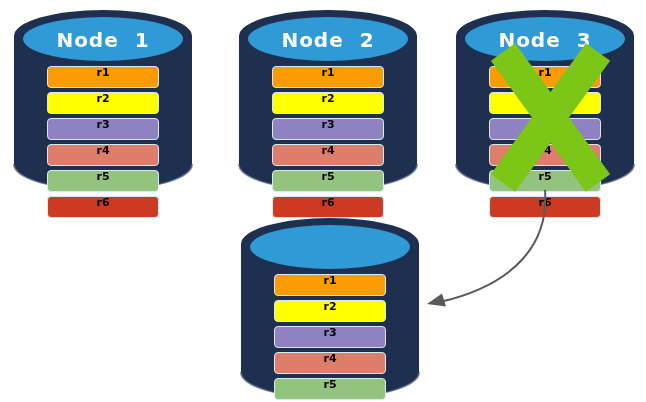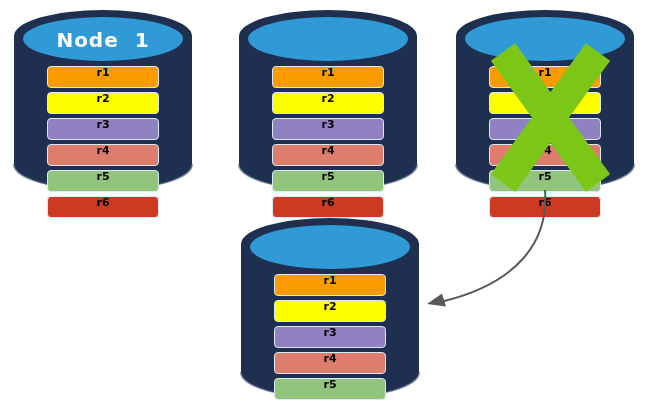--- a/index.html
+++ b/index.html
@@ -62,36 +62,38 @@
           <div class="bar" style="background: rgb(203, 58, 33);">r6</div>
         </div>
 
   </div>
       <div class="node" style="left: 238px; top: 8px;">
     <svg class="cyl" width="180" height="184" viewBox="0 0 180 184">
       <path class="cyl-body" d="M 1,28 A 89,26 0 0 1 179,28 L 179,156 A 89,26 0 0 1 1,156 Z"></path>
       <path class="cyl-rim" d="M 1,156 A 89,26 0 0 0 179,156"></path>
       <ellipse class="cyl-top" cx="90" cy="31" rx="80" ry="22"></ellipse>
     </svg>
+    <div class="node-label">Node  2</div>
     <div class="bars">
           <div class="bar" style="background: rgb(251, 155, 0);">r1</div>
           <div class="bar" style="background: rgb(255, 255, 0);">r2</div>
           <div class="bar" style="background: rgb(144, 130, 194);">r3</div>
           <div class="bar" style="background: rgb(220, 126, 107);">r4</div>
           <div class="bar" style="background: rgb(147, 196, 125);">r5</div>
           <div class="bar" style="background: rgb(203, 58, 33);">r6</div>
         </div>
 
   </div>
       <div class="node" style="left: 455px; top: 8px;">
     <svg class="cyl" width="180" height="184" viewBox="0 0 180 184">
       <path class="cyl-body" d="M 1,28 A 89,26 0 0 1 179,28 L 179,156 A 89,26 0 0 1 1,156 Z"></path>
       <path class="cyl-rim" d="M 1,156 A 89,26 0 0 0 179,156"></path>
       <ellipse class="cyl-top" cx="90" cy="31" rx="80" ry="22"></ellipse>
     </svg>
+    <div class="node-label">Node  3</div>
     <div class="bars">
           <div class="bar" style="background: rgb(251, 155, 0);">r1</div>
           <div class="bar" style="background: rgb(255, 255, 0);">r2</div>
           <div class="bar" style="background: rgb(144, 130, 194);">r3</div>
           <div class="bar" style="background: rgb(220, 126, 107);">r4</div>
           <div class="bar" style="background: rgb(147, 196, 125);">r5</div>
           <div class="bar" style="background: rgb(203, 58, 33);">r6</div>
         </div>
     <svg class="x-mark" width="180" height="184" viewBox="0 0 180 184">
       <line x1="48" y1="44" x2="143" y2="175"></line>

